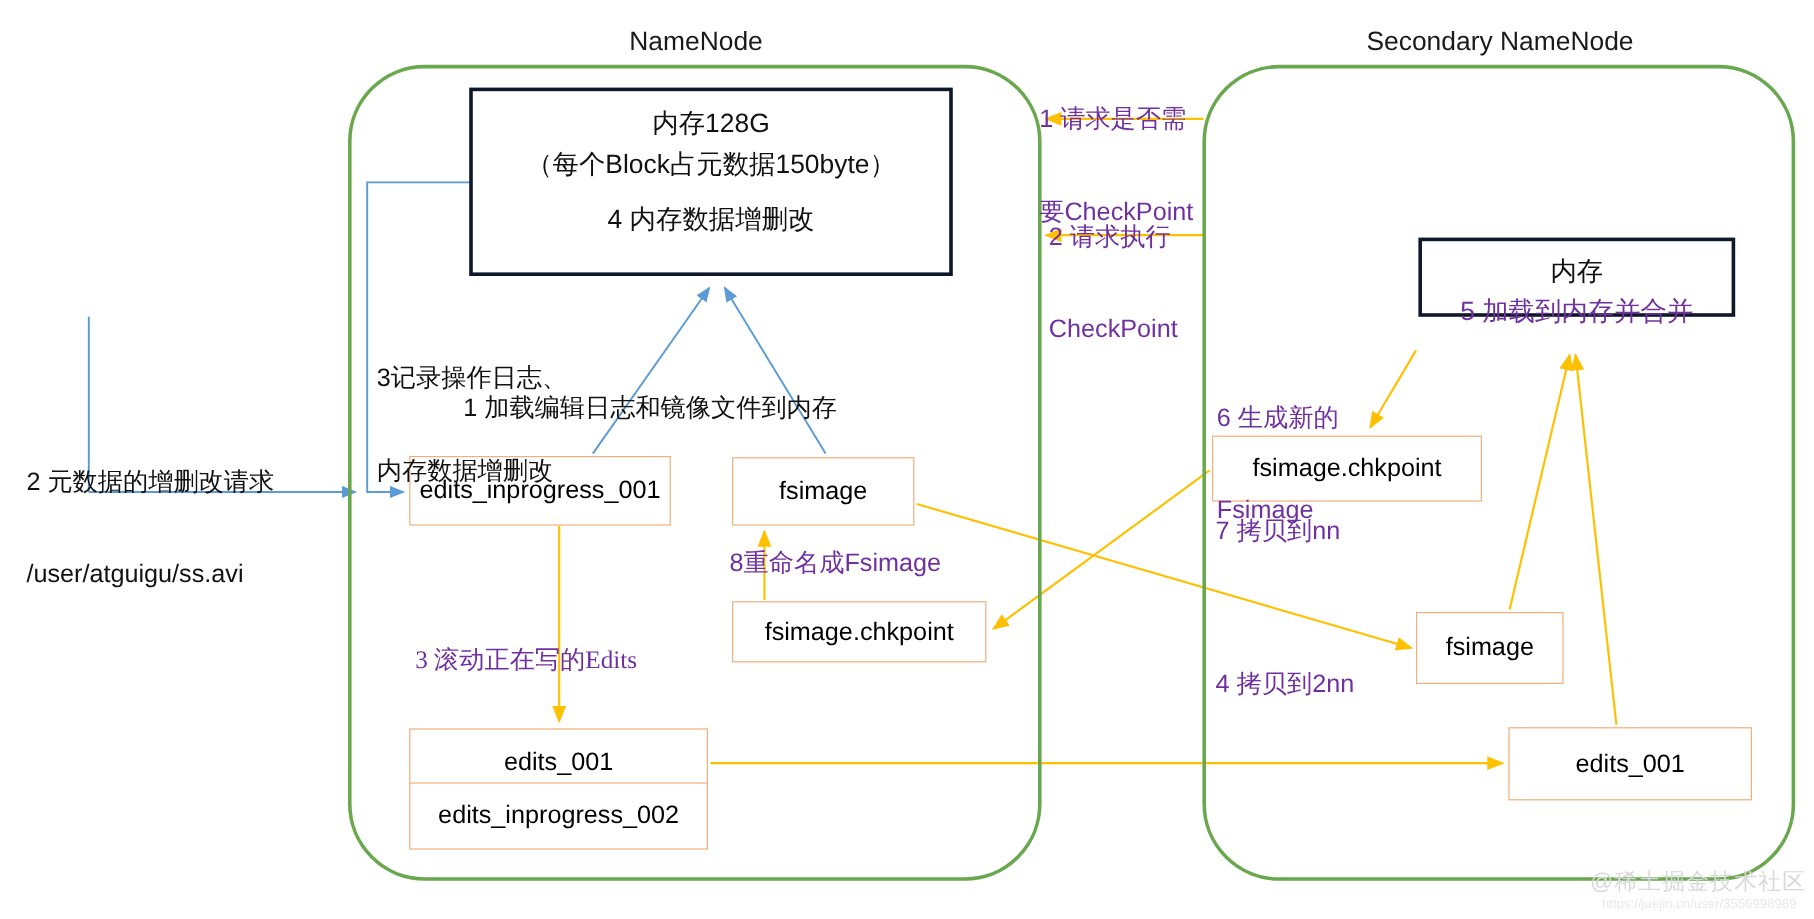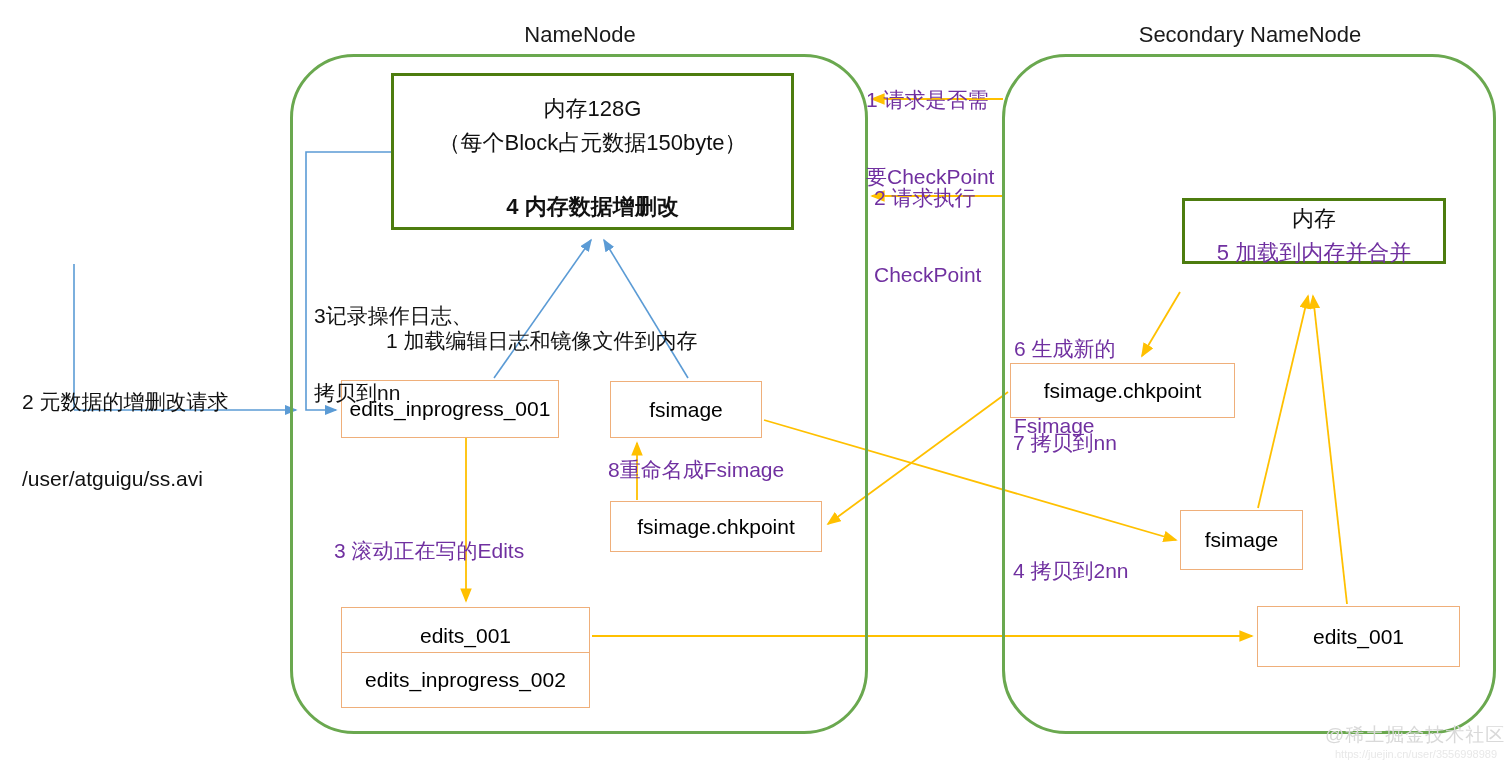--- a/index.html
+++ b/index.html
@@ -29,27 +29,27 @@
   }
   .node-container {
     position: absolute;
     border: 3px solid #6aa84f;
     border-radius: 64px;
     background: transparent;
     box-sizing: border-box;
   }
   .mem-box {
     position: absolute;
-    border: 3px solid #4d7c0f;
+    border: 3px solid #0f172a;
     background: #ffffff;
     box-sizing: border-box;
     display: flex;
     flex-direction: column;
     align-items: center;
-    justify-content: center;
+    justify-content: flex-start;
   }
   .file-box {
     position: absolute;
     border: 1.5px solid #efaf7a;
     background: #ffffff;
     box-sizing: border-box;
     display: flex;
     align-items: center;
     justify-content: center;
     font-size: 21px;
@@ -140,21 +140,21 @@
   <div class="node-container" style="left:290px; top:54px; width:578px; height:680px;"></div>
   <div class="node-container" style="left:1002px; top:54px; width:494px; height:680px;"></div>
 
   <div class="container-title" style="left:430px; top:22px; width:300px;">NameNode</div>
   <div class="container-title" style="left:1090px; top:22px; width:320px;">Secondary NameNode</div>
 
 
   <div class="mem-box" style="left:391px; top:73px; width:403px; height:157px; padding-top:12px;">
     <div class="mem-line-black">内存128G</div>
     <div class="mem-line-black" style="margin-top:4px;">（每个Block占元数据150byte）</div>
-    <div class="mem-line-black" style="margin-top:34px;font-weight:bold;">4 内存数据增删改</div>
+    <div class="mem-line-black" style="margin-top:16px;">4 内存数据增删改</div>
   </div>
 
   <div class="mem-box" style="left:1182px; top:198px; width:264px; height:66px; padding-top:10px;">
     <div class="mem-line-black">内存</div>
     <div class="mem-line-purple" style="margin-top:4px;">5 加载到内存并合并</div>
   </div>
 
   <div class="file-box" style="left:341px; top:380px; width:218px; height:58px;">edits_inprogress_001</div>
 
   <div class="file-box" style="left:610px; top:381px; width:152px; height:57px;">fsimage</div>
@@ -171,26 +171,26 @@
 
   <div class="file-box" style="left:1257px; top:606px; width:203px; height:61px;">edits_001</div>
 
   <div class="label black" style="left:22px; top:338px;">
     <div>2 元数据的增删改请求</div>
     <div>/user/atguigu/ss.avi</div>
   </div>
 
   <div class="label black" style="left:314px; top:252px;">
     <div>3记录操作日志、</div>
-    <div>拷贝到nn</div>
+    <div>内存数据增删改</div>
   </div>
 
   <div class="label black" style="left:386px; top:328px;">1 加载编辑日志和镜像文件到内存</div>
 
-  <div class="label purple" style="left:334px; top:538px;">3 滚动正在写的Edits</div>
+  <div class="label purple" style="left:346px; top:538px;font-family:Liberation Serif, serif;">3 滚动正在写的Edits</div>
 
   <div class="label purple" style="left:608px; top:457px;">8重命名成Fsimage</div>
 
   <div class="label purple" style="left:866px; top:36px;">
     <div>1 请求是否需</div>
     <div>要CheckPoint</div>
   </div>
 
   <div class="label purple" style="left:874px; top:134px;">
     <div>2 请求执行</div>

